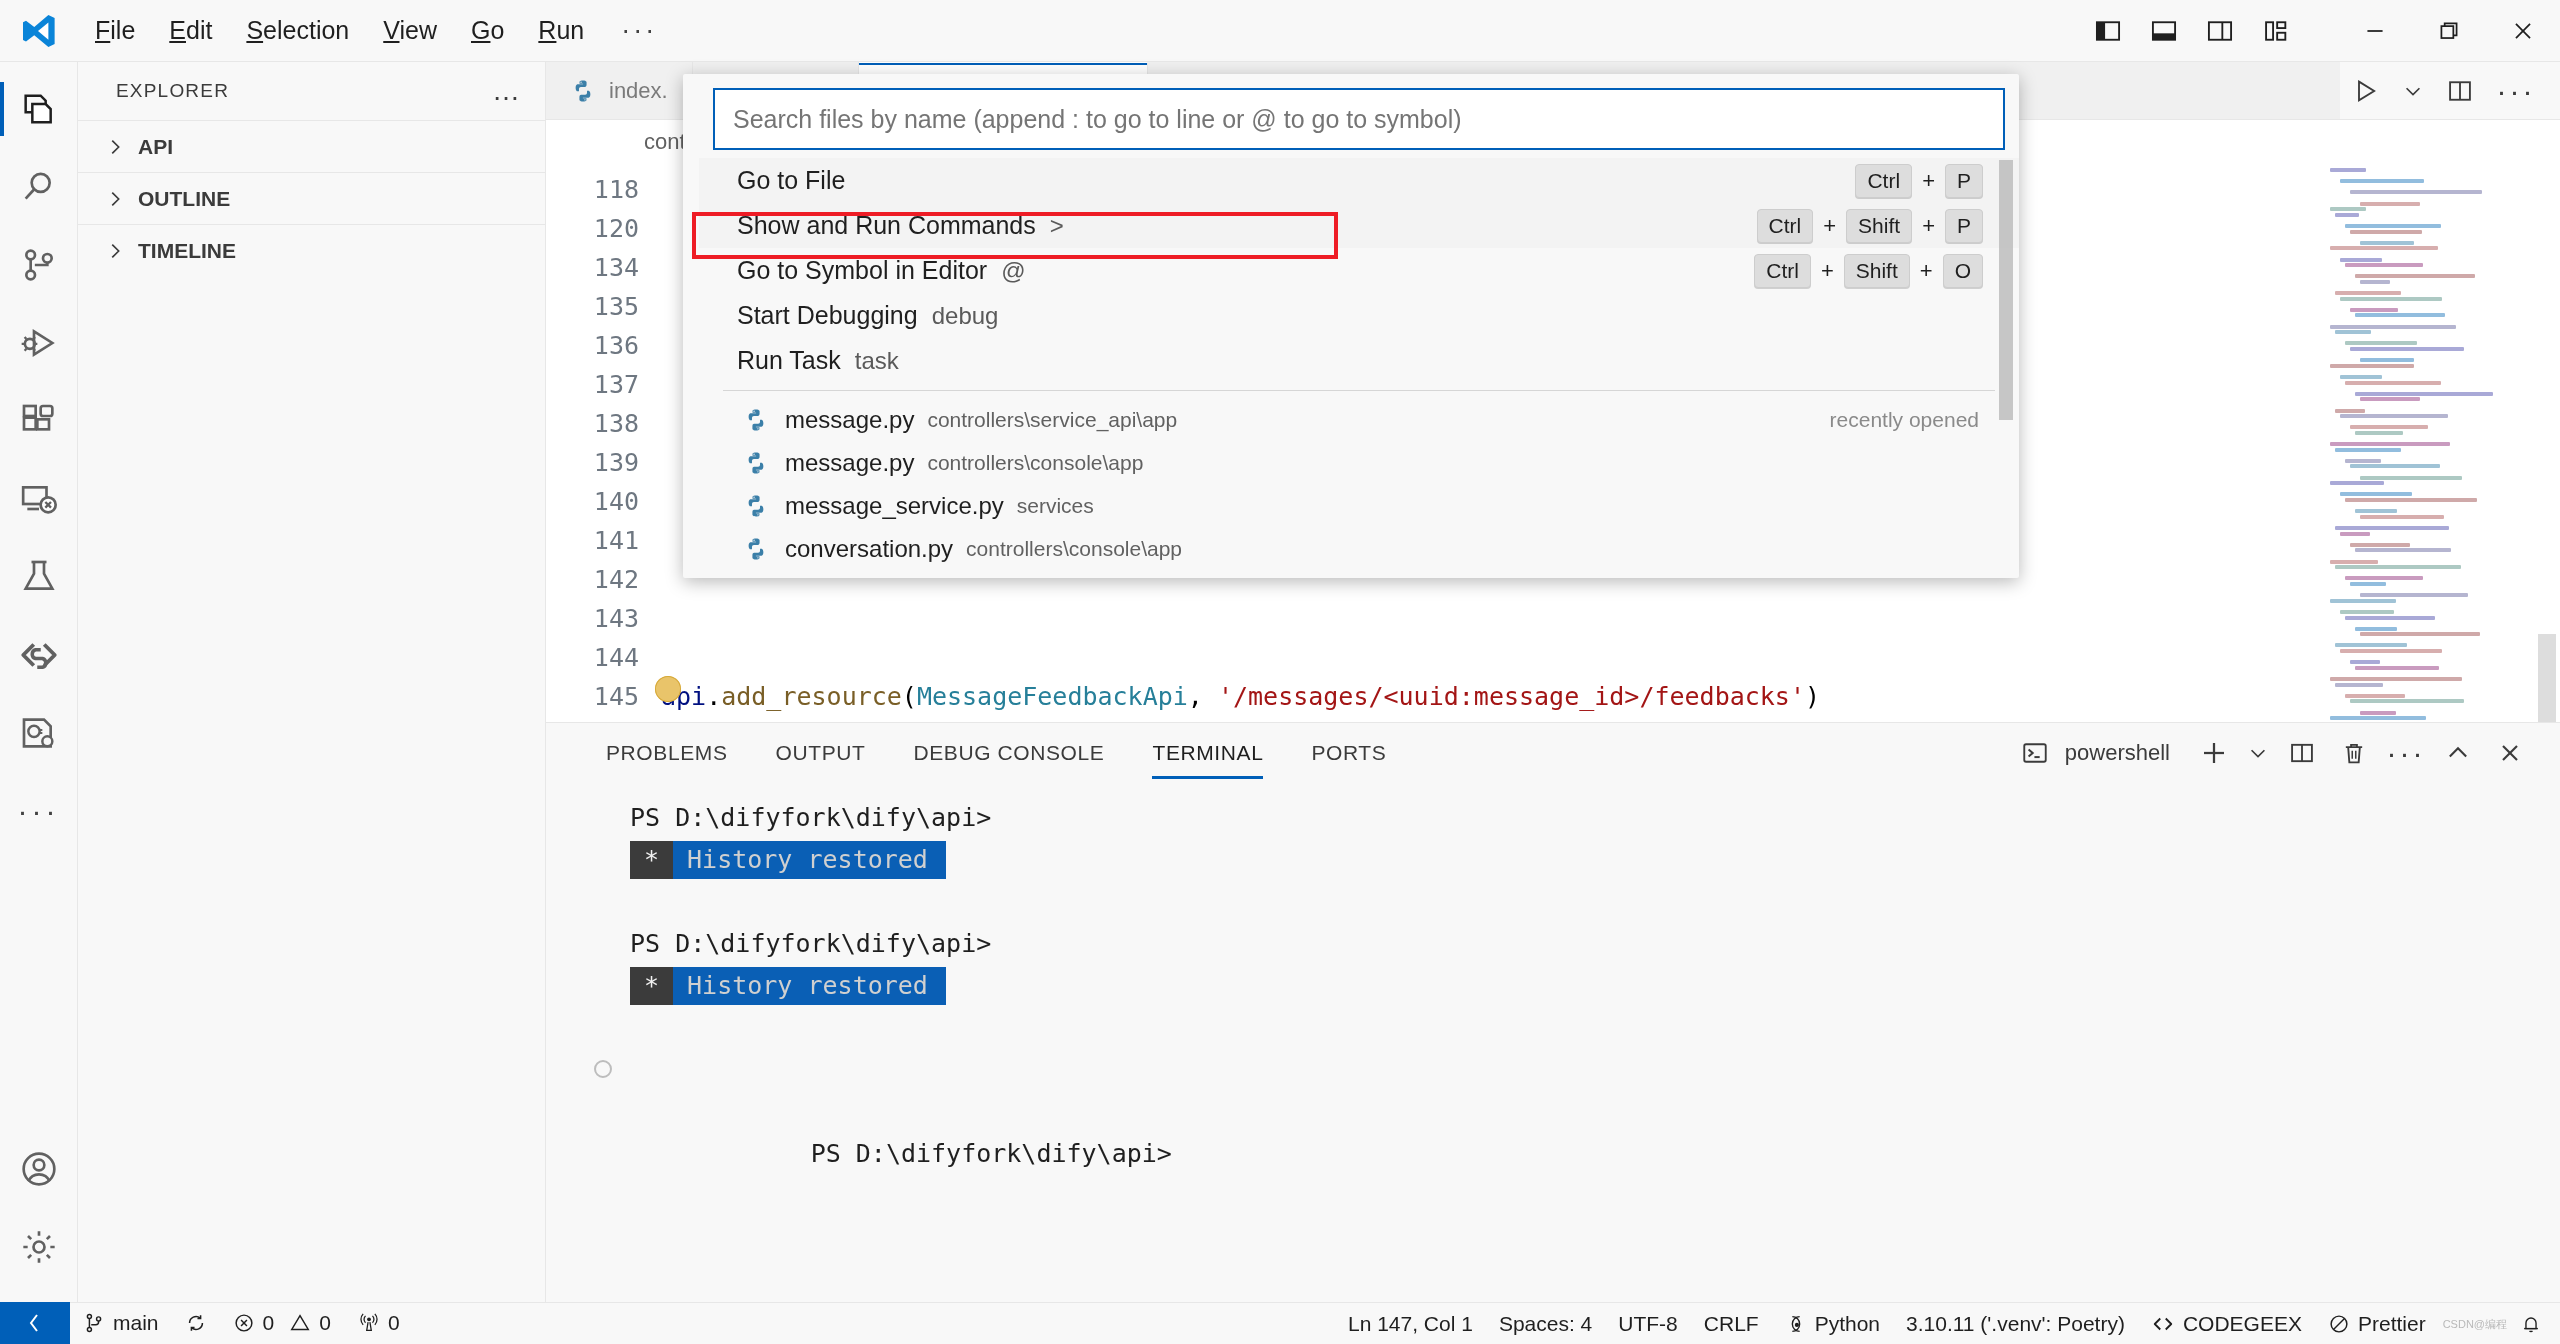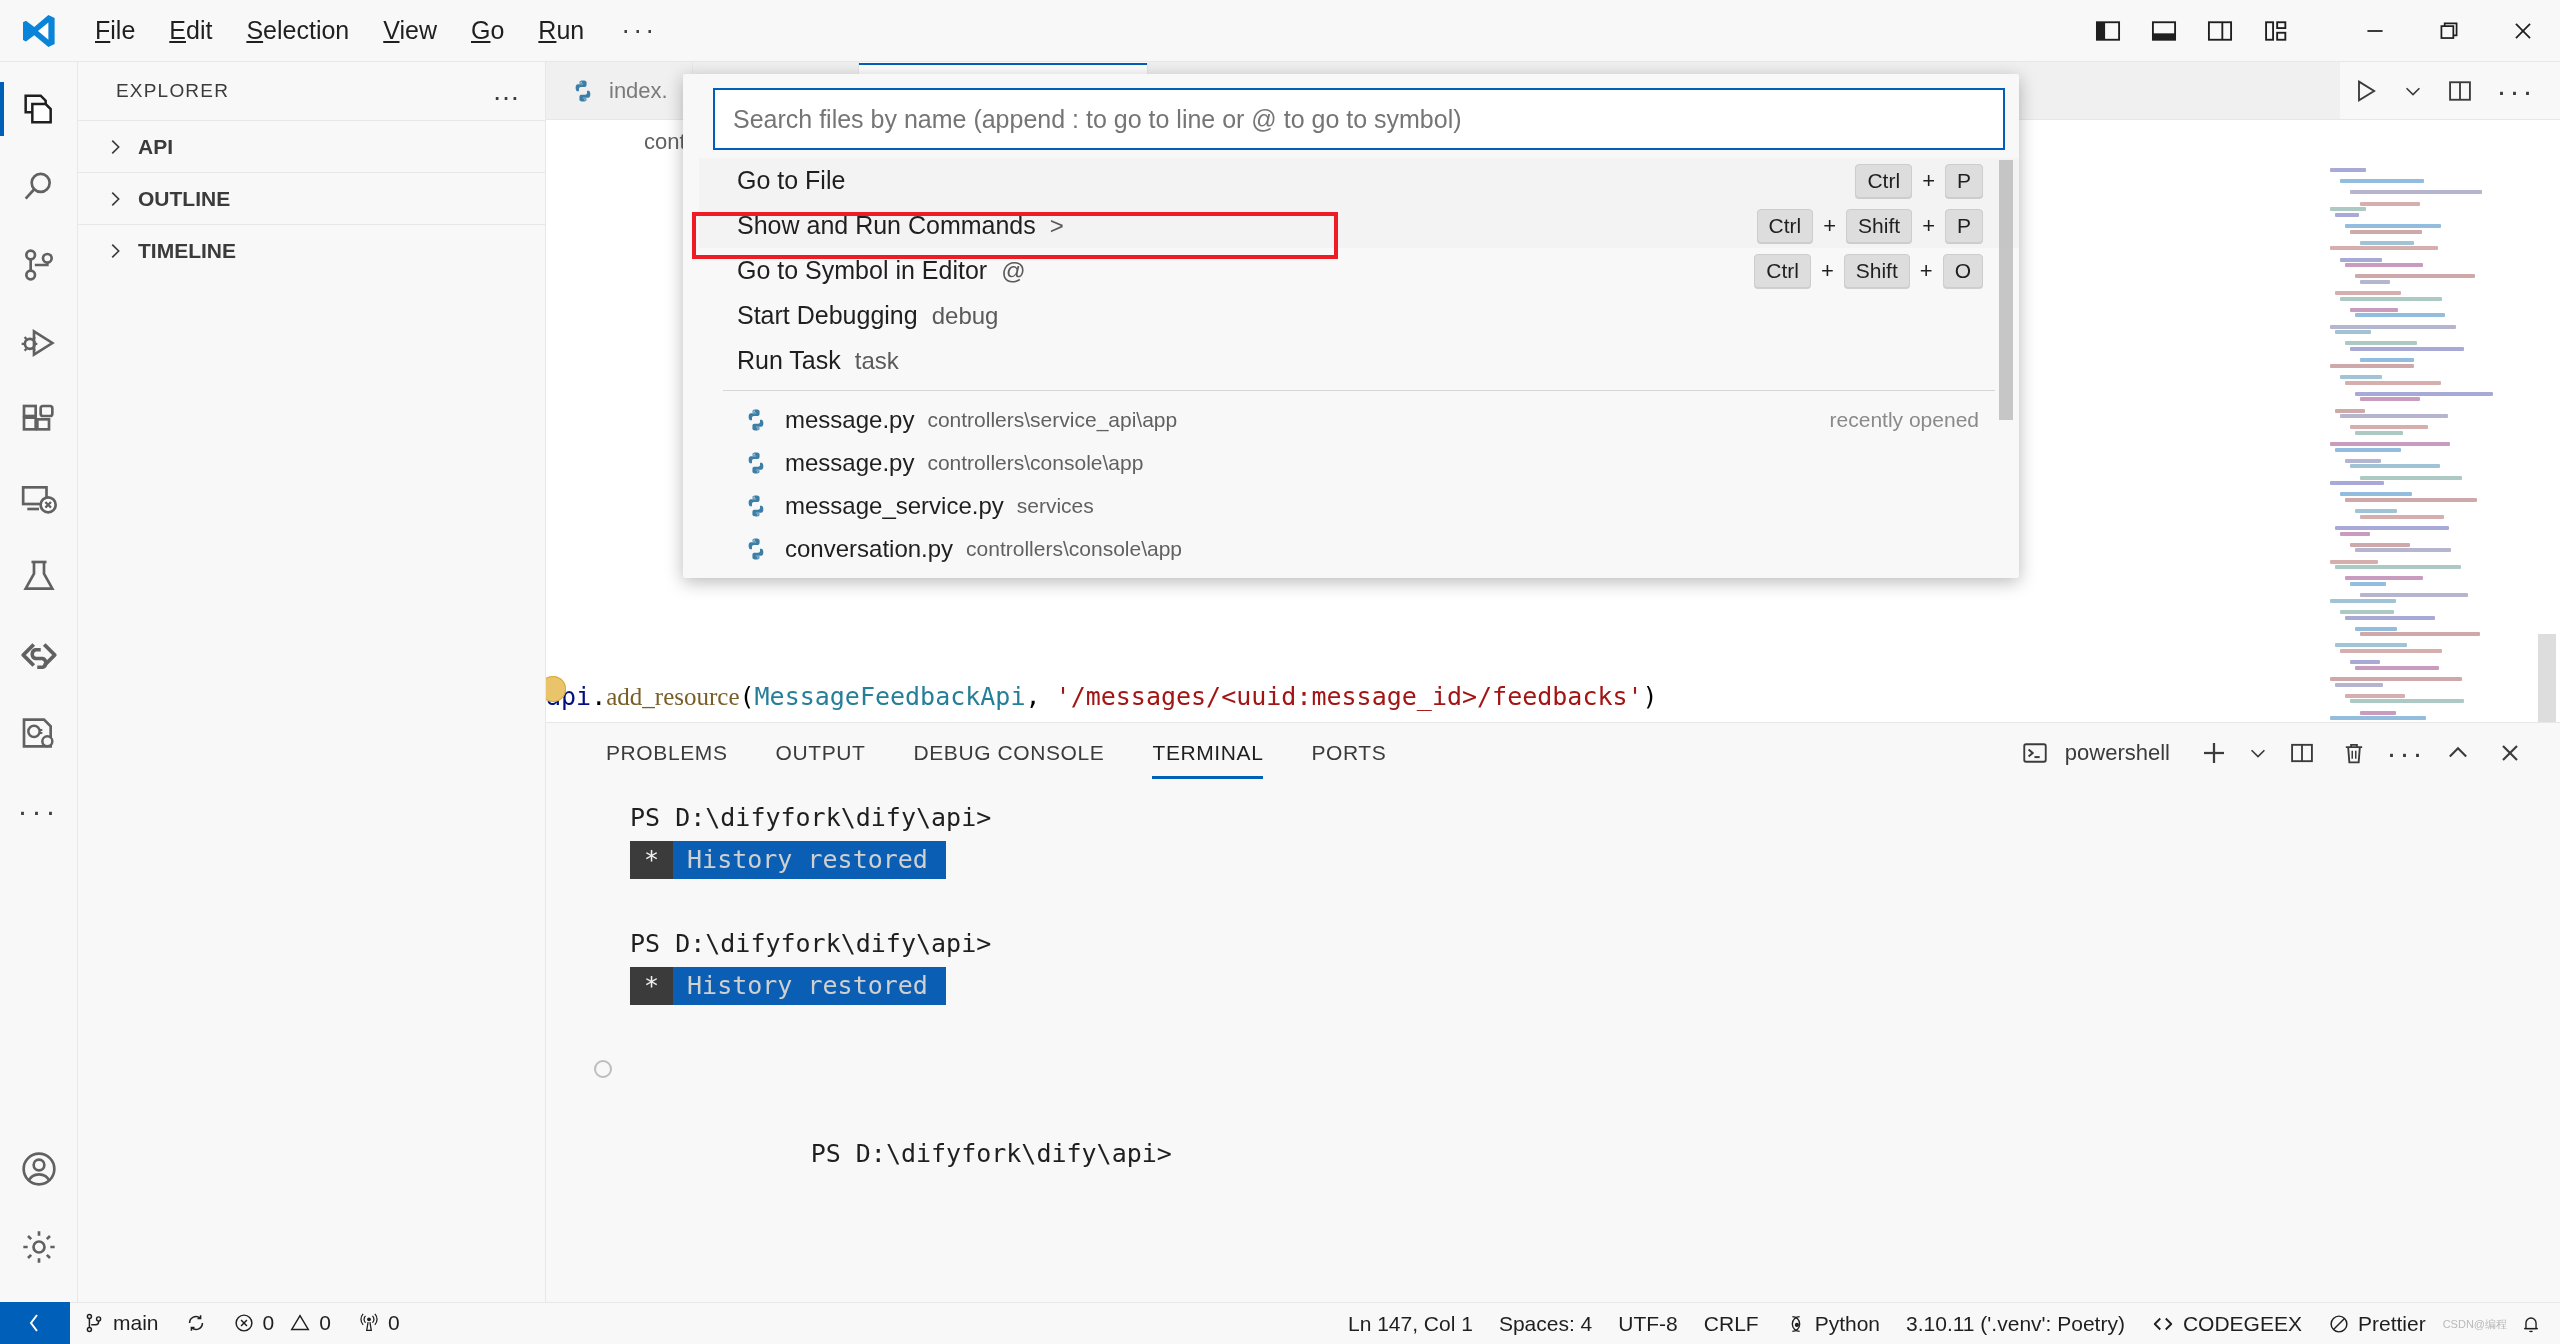--- a/index.html
+++ b/index.html
@@ -116,21 +116,21 @@
     font-family: "DejaVu Sans Mono", monospace; font-size: 25px;
     color: #6e7781; text-align: right; padding-right: 22px;
   }
   .gutter div { height: 39px; line-height: 39px; }
   .code-lines {
     flex: 1 1 auto; padding-top: 6px; position: relative;
     font-family: "DejaVu Sans Mono", monospace; font-size: 25px;
   }
   .code-lines .ln { height: 39px; line-height: 39px; white-space: pre; }
   .k-var { color: #001080; }
-  .k-fn  { color: #795e26; font-family: Liberation Serif, serif; }
+  .k-fn  { color: #795e26; }
   .k-cls { color: #267f99; }
   .k-str { color: #a31515; }
   .k-pun { color: #000000; }
   .bulb {
     position:absolute; width: 26px; height: 26px; border-radius: 50%;
     background: #e9c46a; box-shadow: 0 0 0 1px #d6a93a inset;
   }
 
   .minimap {
     position: absolute; right: 24px; top: 0; width: 216px; bottom: 0;
@@ -476,20 +476,38 @@
           </div>
           <div class="tb-act">
             <span style="font-size:30px;letter-spacing:3px;line-height:14px;color:#3b3b3b">···</span>
           </div>
         </div>
       </div>
 
       <div class="breadcrumb">controlle</div>
 
       <div class="code-area">
+        <div class="gutter">
+          <div>118</div>
+          <div>120</div>
+          <div>134</div>
+          <div>135</div>
+          <div>136</div>
+          <div>137</div>
+          <div>138</div>
+          <div>139</div>
+          <div>140</div>
+          <div>141</div>
+          <div>142</div>
+          <div>143</div>
+          <div>144</div>
+          <div>145</div>
+          <div>146</div>
+
+        </div>
 
         <div class="code-lines">
           <div class="ln">&nbsp;</div>
           <div class="ln">&nbsp;</div>
           <div class="ln">&nbsp;</div>
           <div class="ln">&nbsp;</div>
           <div class="ln">&nbsp;</div>
           <div class="ln">&nbsp;</div>
           <div class="ln">&nbsp;</div>
           <div class="ln">&nbsp;</div>

